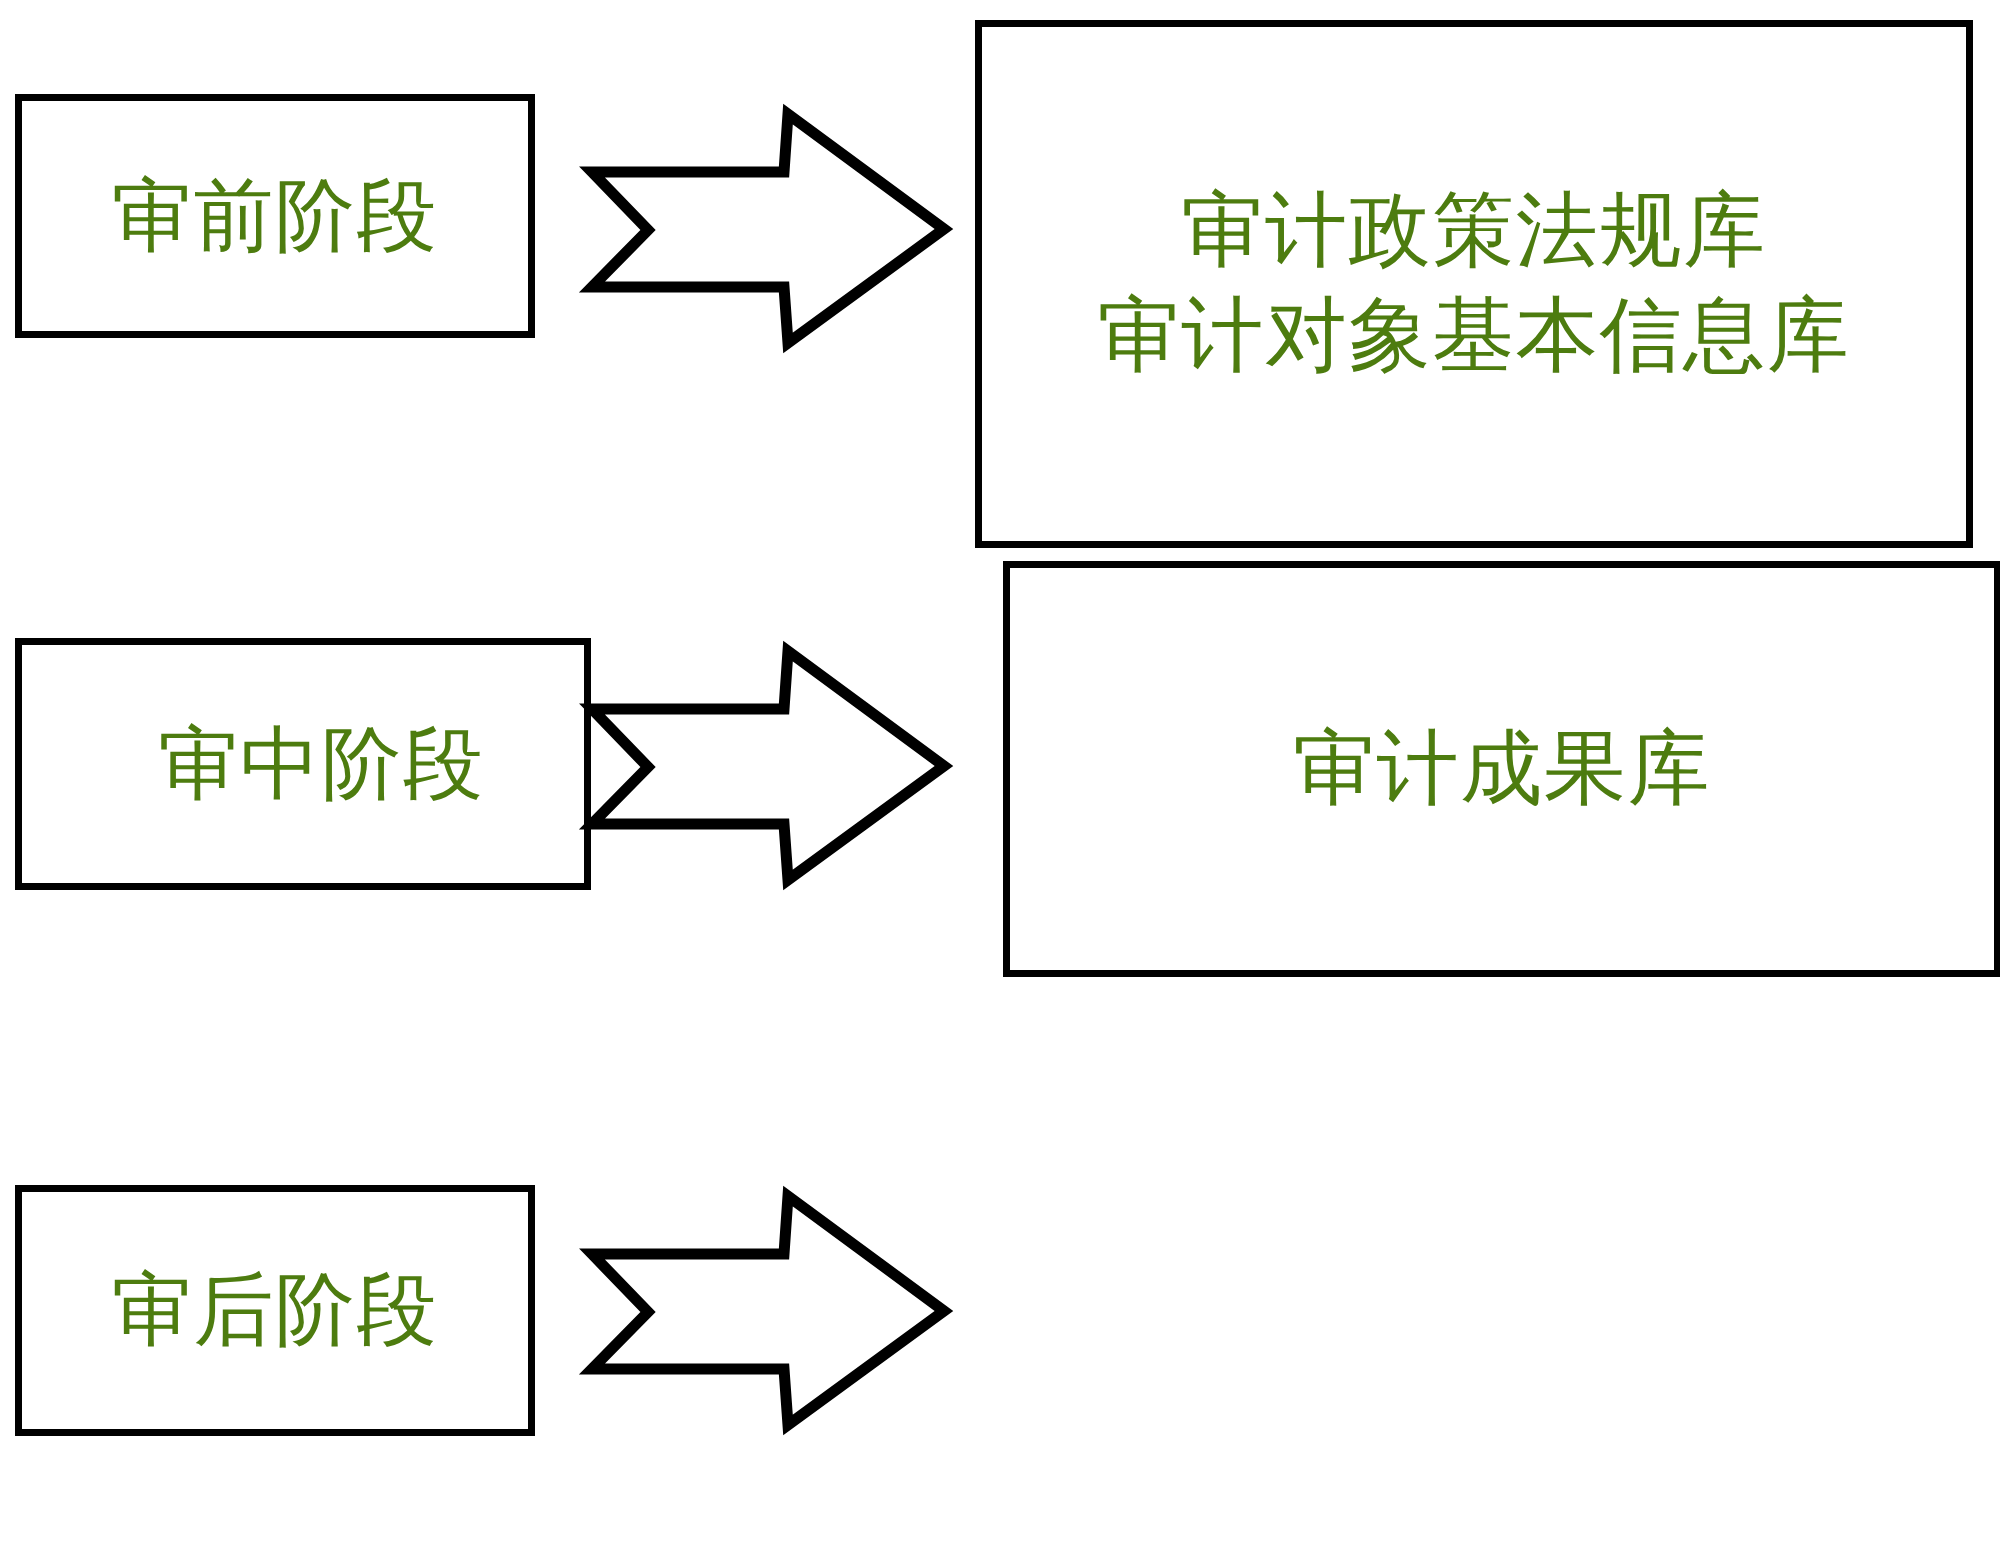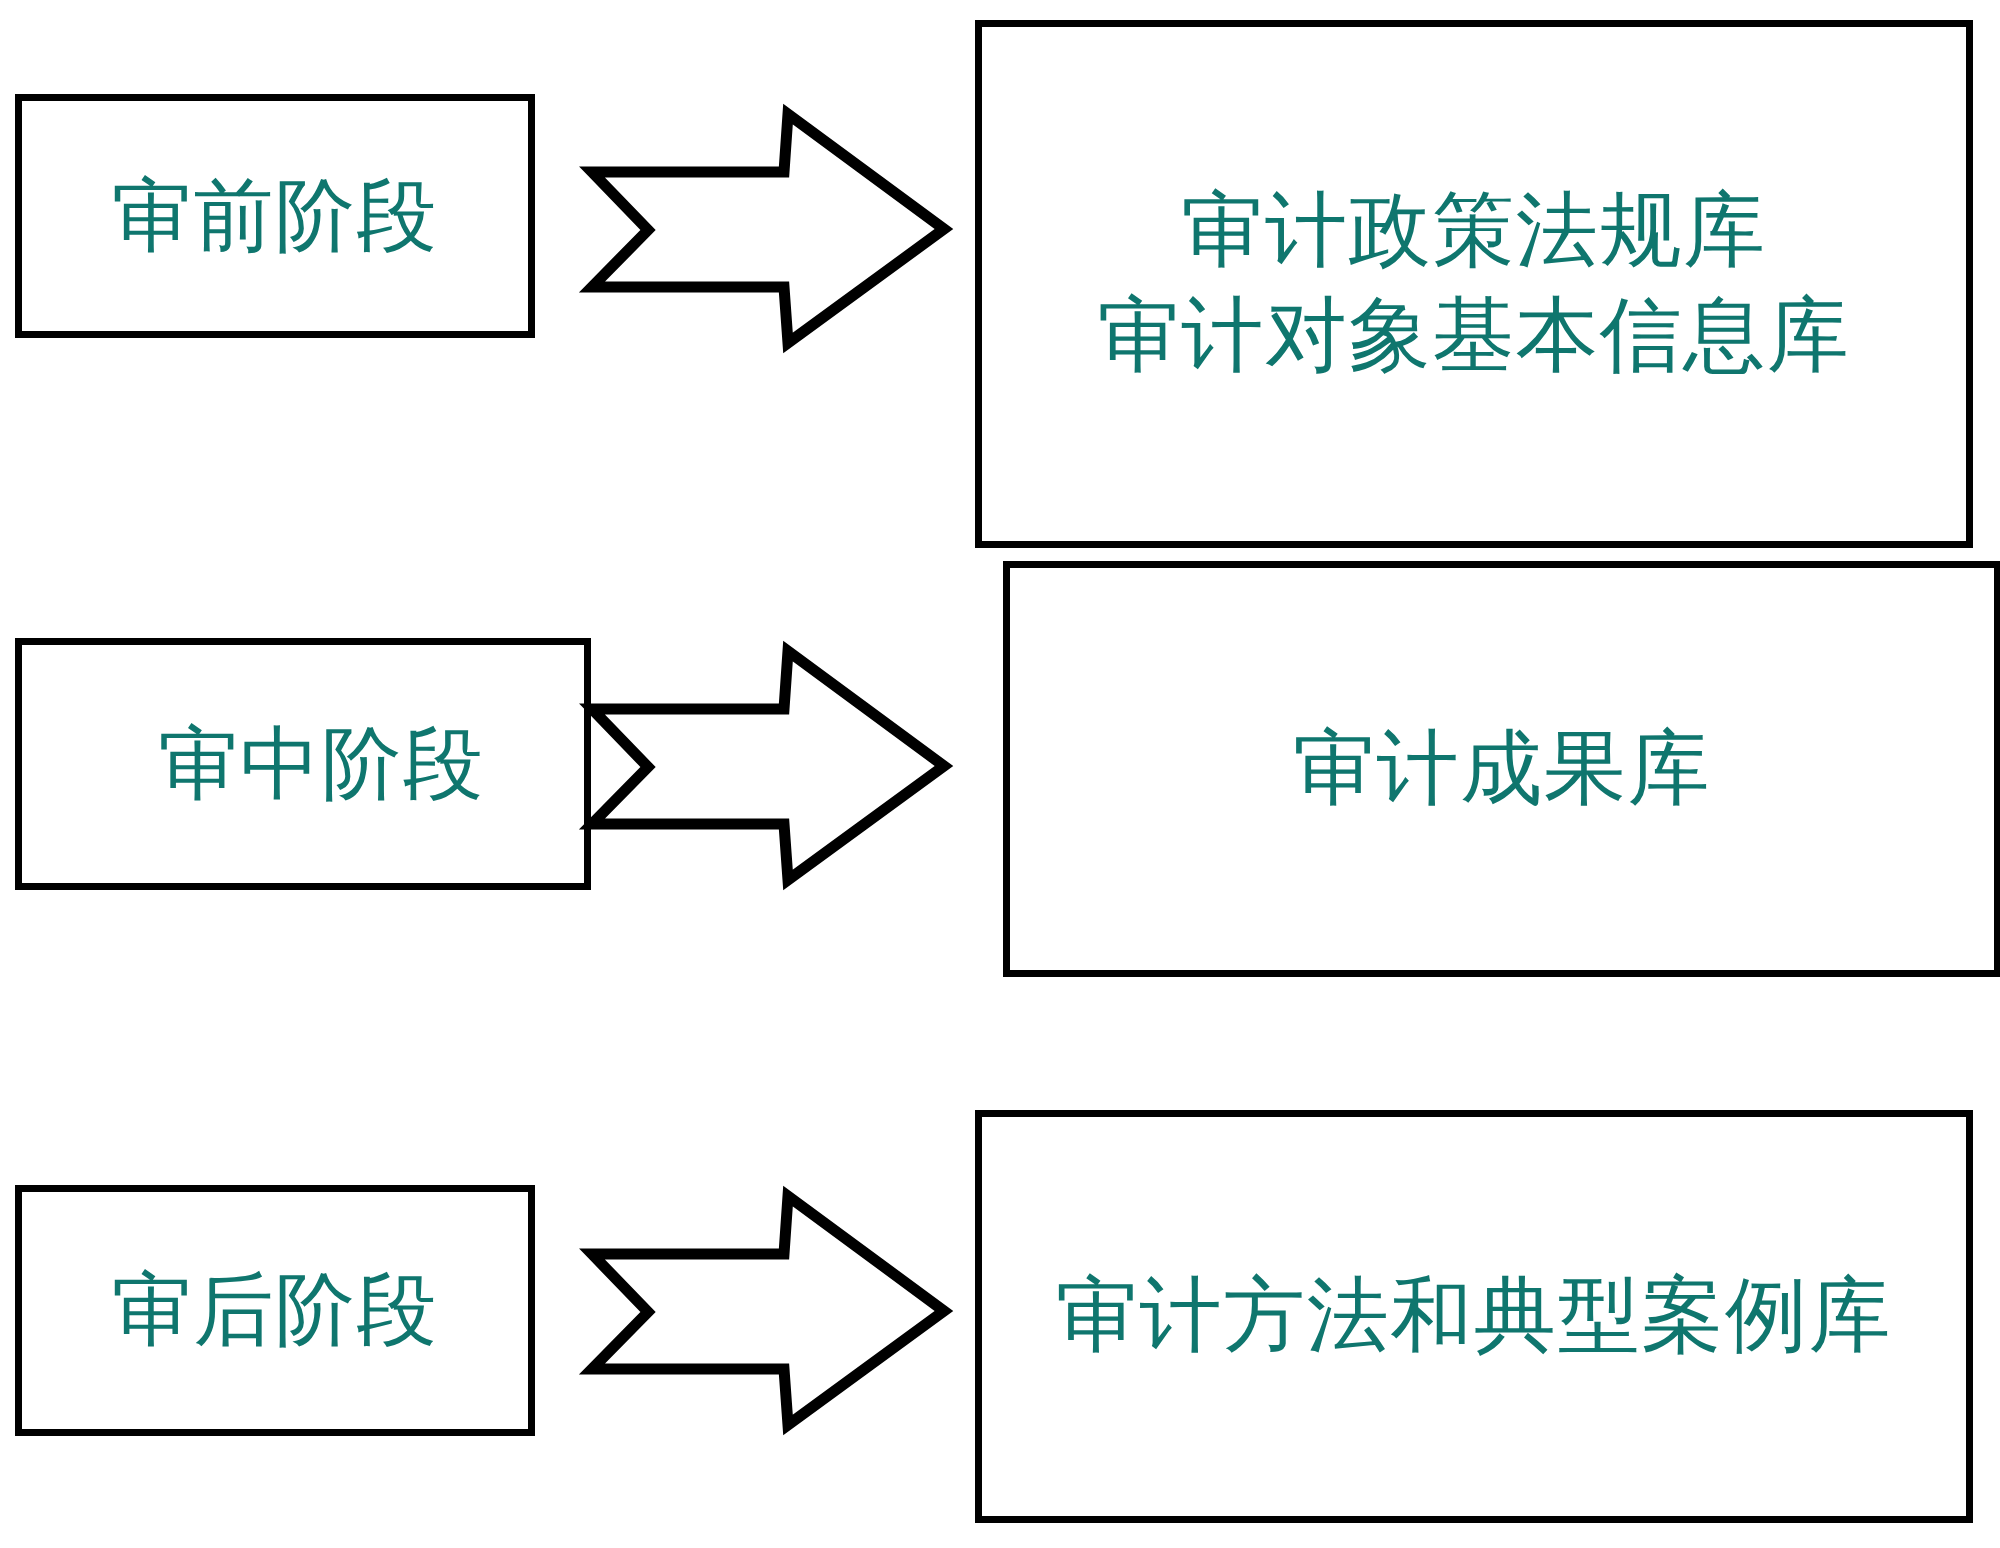--- a/index.html
+++ b/index.html
@@ -19,21 +19,21 @@
     position: absolute;
     box-sizing: border-box;
     border: 7px solid #000000;
     background: #ffffff;
     display: flex;
     align-items: center;
     justify-content: center;
     text-align: center;
   }
   .box-label {
-    color: #0f766e;
+    color: #4d7c0f;
     line-height: 1.28;
     white-space: pre-line;
     letter-spacing: 0.02em;
   }
   .stage-box .box-label {
     font-size: 80px;
   }
   .db-box .box-label {
     font-size: 82px;
   }
@@ -96,17 +96,14 @@
   <div class="box stage-box" id="stage-box-3">
     <span class="box-label">审后阶段</span>
   </div>
 
   <div class="arrow-wrap" id="arrow-3">
     <svg viewBox="0 0 360 245" preserveAspectRatio="none">
       <polygon points="4,64 60,122 4,179 196,179 200,235 356,121 200,6 196,64" fill="#ffffff" stroke="#000000" stroke-width="11" stroke-linejoin="miter"></polygon>
     </svg>
   </div>
 
-  <div class="box db-box" id="db-box-3">
-    <span class="box-label">审计方法和典型案例库</span>
-  </div>
 
 </div>
 
 </body></html>

